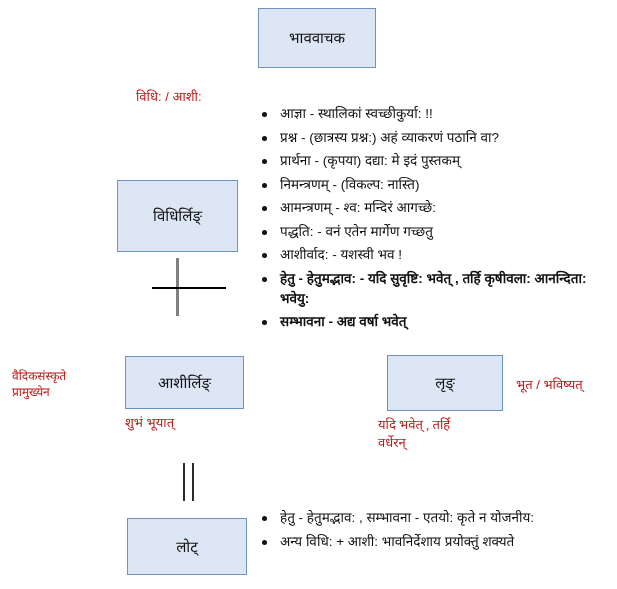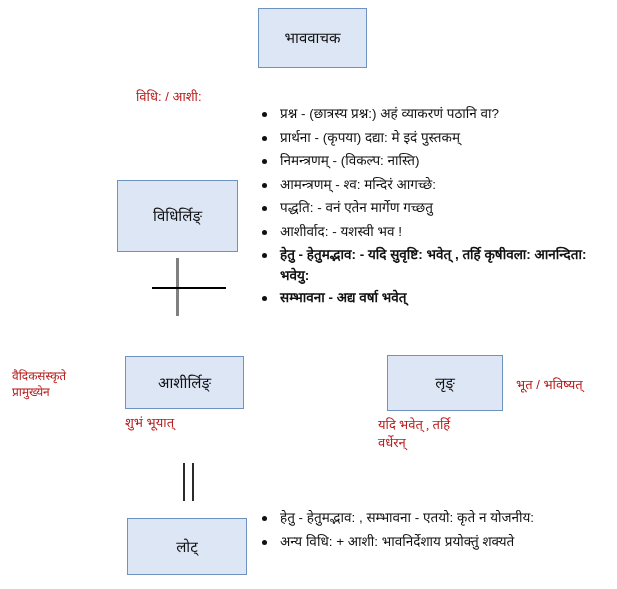--- a/index.html
+++ b/index.html
@@ -90,21 +90,21 @@
     top: 8px;
   }
   #list-top { left: 258px; top: 104px; width: 352px; }
   #list-bottom { left: 258px; top: 508px; width: 352px; }
 </style>
 </head>
 <body>
 
 <div class="canvas">
 
-  <div class="node" id="node-title" style="left:258px; top:8px; width:109px; height:60px;">
+  <div class="node" id="node-title" style="left:258px; top:8px; width:118px; height:60px;">
     <span>भाववाचक</span>
   </div>
 
   <div class="plain" id="label-vidhi-ashi" style="left:136px; top:88px; width:120px;">विधि: / आशी:</div>
 
   <div class="node" id="node-vidhiling" style="left:117px; top:180px; width:121px; height:72px;">
     <span>विधिर्लिङ्</span>
   </div>
 
   <div class="vline" style="left:176px; top:258px; width:3px; height:58px;"></div>
@@ -129,20 +129,21 @@
 वर्धेरन्</div>
 
   <div class="bar" style="left:183px; top:463px; width:2px; height:38px;"></div>
   <div class="bar" style="left:192px; top:463px; width:2px; height:38px;"></div>
 
   <div class="node" id="node-lot" style="left:127px; top:518px; width:120px; height:57px;">
     <span>लोट्</span>
   </div>
 
   <ul class="bullets" id="list-top">
+      <li>आज्ञा - स्थालिकां स्वच्छीकुर्या: !!</li>
       <li>प्रश्न - (छात्रस्य प्रश्न:) अहं व्याकरणं पठानि वा?</li>
       <li>प्रार्थना - (कृपया) दद्या: मे इदं पुस्तकम्</li>
       <li>निमन्त्रणम् - (विकल्प: नास्ति)</li>
       <li>आमन्त्रणम् - श्व: मन्दिरं आगच्छे:</li>
       <li>पद्धति: - वनं एतेन मार्गेण गच्छतु</li>
       <li>आशीर्वाद: - यशस्वी भव !</li>
       <li class="bold">हेतु - हेतुमद्भाव: - यदि सुवृष्टि:  भवेत् , तर्हि कृषीवला: आनन्दिता: भवेयु:</li>
       <li class="bold">सम्भावना - अद्य वर्षा भवेत्</li>
     </ul>
 

